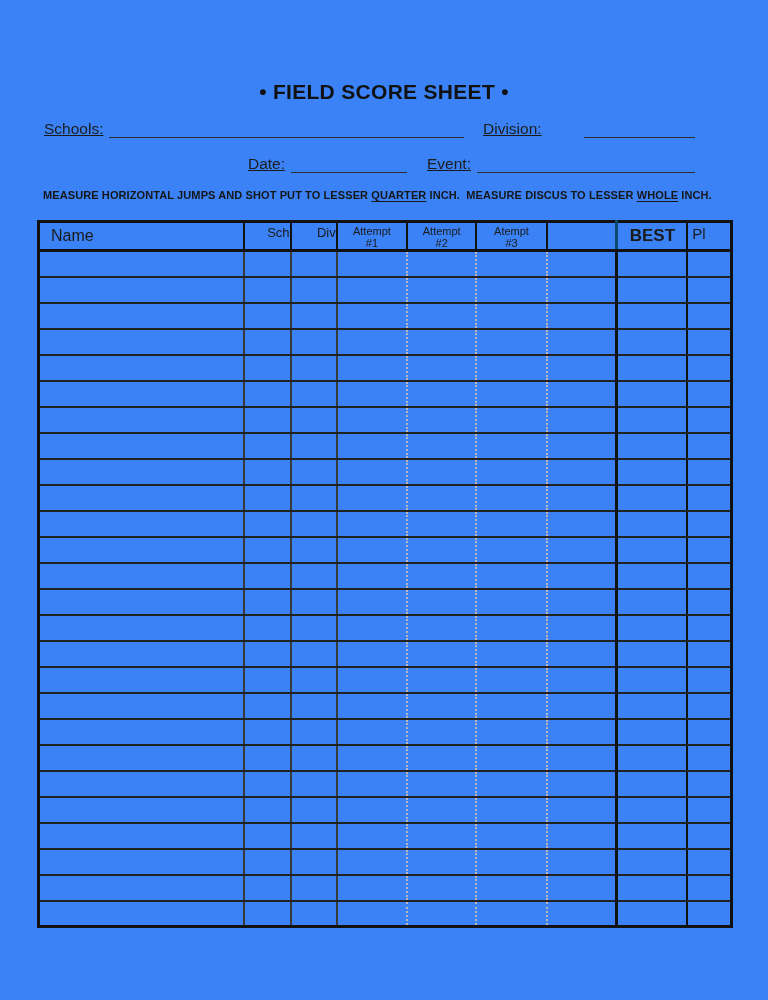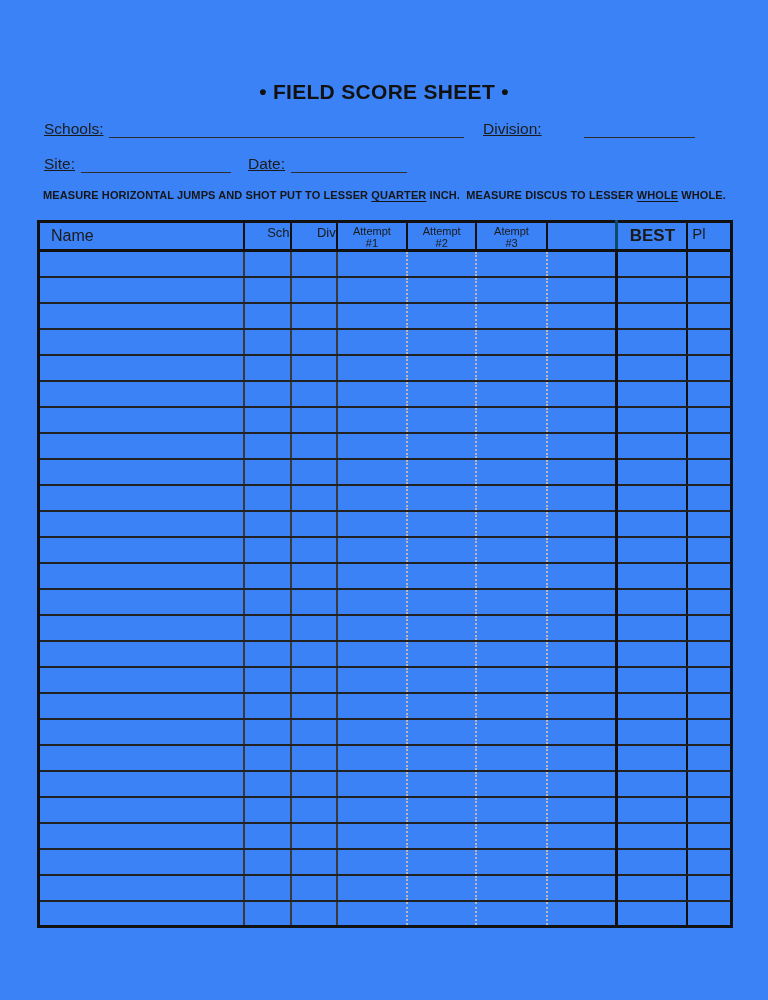--- a/index.html
+++ b/index.html
@@ -123,30 +123,30 @@
   <div class="title">• FIELD SCORE SHEET •</div>
 
   <div class="field-group g-schools">
     <span class="field-label">Schools:</span>
     <span class="blank-line"></span>
   </div>
   <div class="field-group g-division">
     <span class="field-label">Division:</span>
     <span class="blank-line"></span>
   </div>
-  <div class="field-group g-site">
-    <span class="field-label">Site:</span>
-    <span class="blank-line"></span>
-  </div>
   <div class="field-group g-date">
     <span class="field-label">Date:</span>
     <span class="blank-line"></span>
   </div>
-
-  <div class="instruction"><span>MEASURE HORIZONTAL JUMPS AND SHOT PUT TO LESSER </span><span class="iu">QUARTER</span><span> INCH.  MEASURE DISCUS TO LESSER </span><span class="iu">WHOLE</span><span> WHOLE.</span></div>
+  <div class="field-group g-event">
+    <span class="field-label">Event:</span>
+    <span class="blank-line"></span>
+  </div>
+
+  <div class="instruction"><span>MEASURE HORIZONTAL JUMPS AND SHOT PUT TO LESSER </span><span class="iu">QUARTER</span><span> INCH.  MEASURE DISCUS TO LESSER </span><span class="iu">WHOLE</span><span> INCH.</span></div>
 
   <table class="score">
     <colgroup>
       <col style="width:205px">
       <col style="width:46px">
       <col style="width:46px">
       <col style="width:70px">
       <col style="width:69px">
       <col style="width:70px">
       <col style="width:70px">

